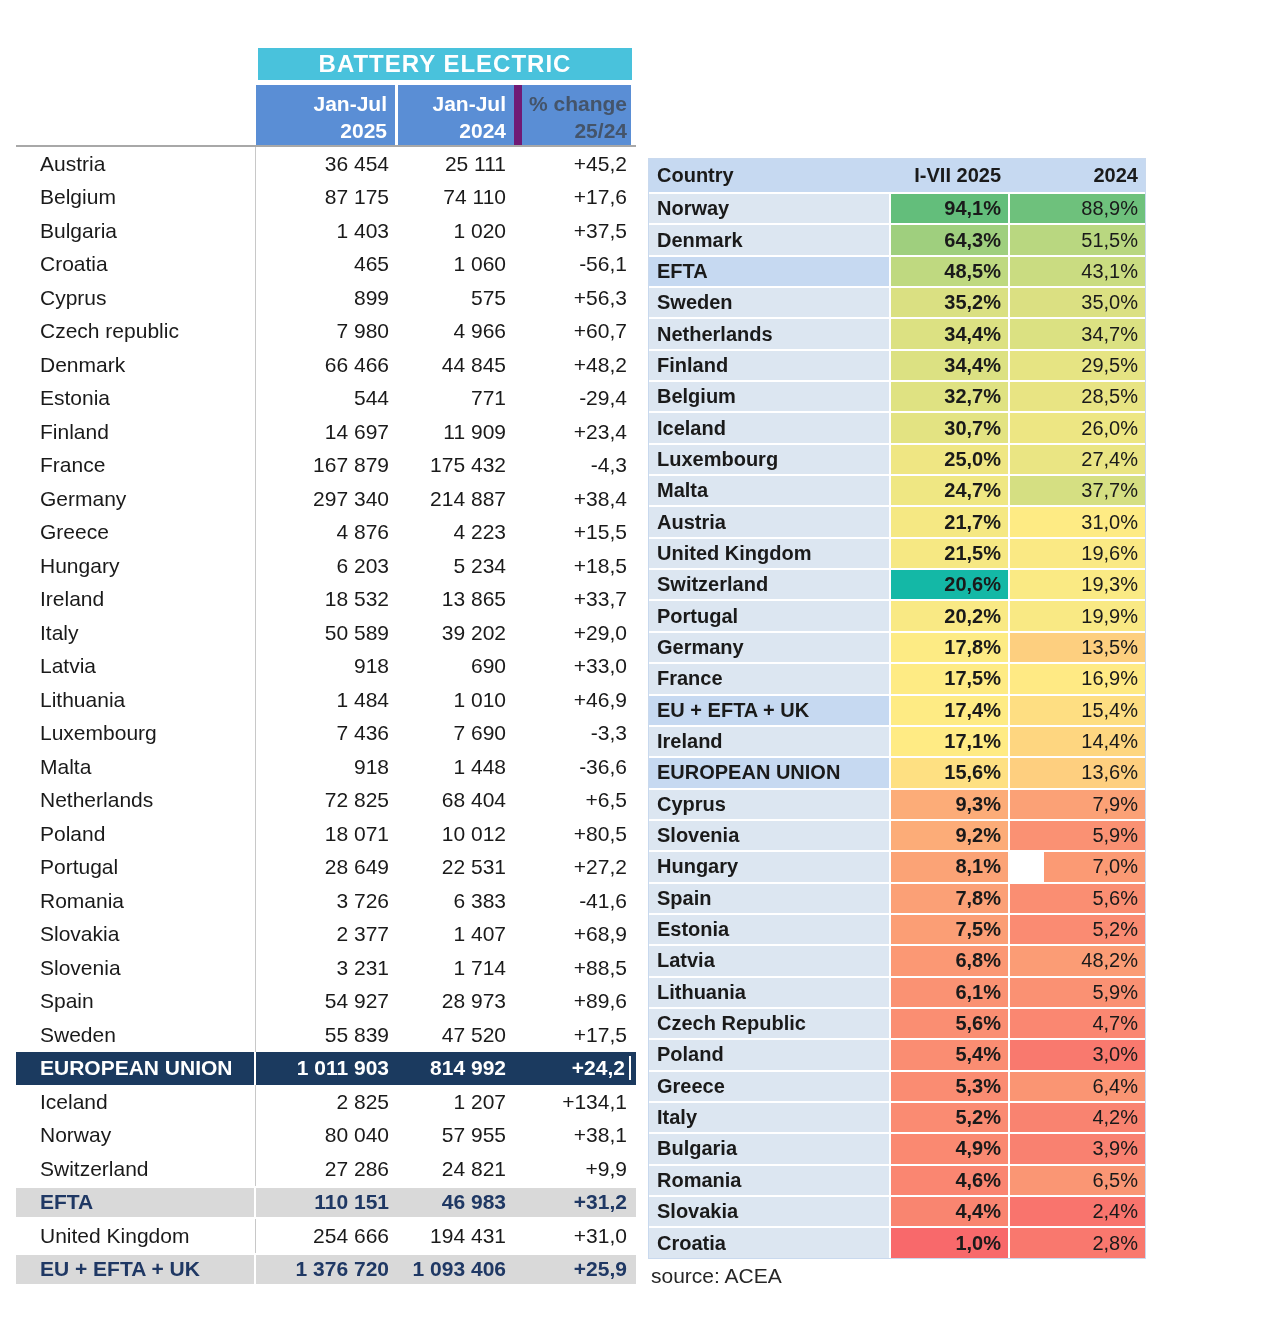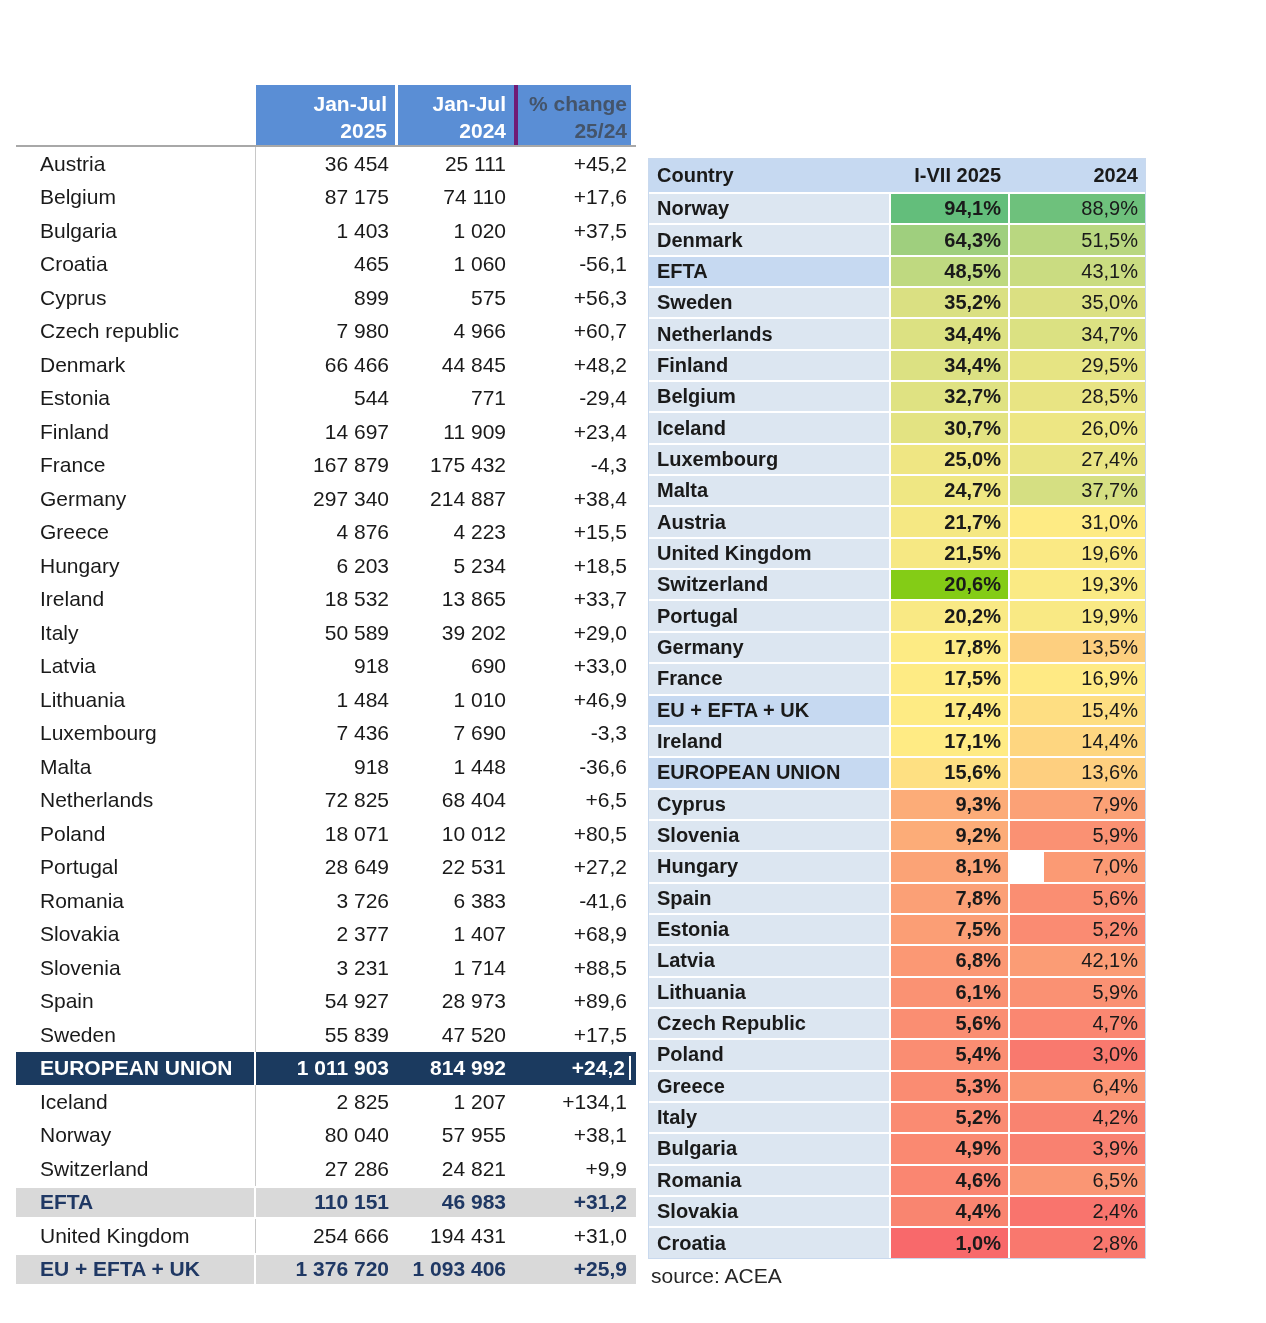--- a/index.html
+++ b/index.html
@@ -19,21 +19,21 @@
   .lt-head {
     display:grid; grid-template-columns:240px 139px 119px 117px;
     margin-top:5px; height:62px; border-bottom:2px solid #a8a8a8;
   }
   .lt-headcell {
     background:var(--blue-header); color:#fff; font-weight:700; font-size:21px;
     text-align:right; padding:5px 8px 0 0; line-height:27px;
   }
   .lt-headcell span { display:block; }
   .lt-headcell.mid { border-left:3px solid #fff; }
-  .lt-headcell.chg { border-left:4px solid #701a75; color:var(--change-text); padding-right:4px; }
+  .lt-headcell.chg { border-left:8px solid #701a75; color:var(--change-text); padding-right:4px; }
 
   .lt-row {
     display:grid; grid-template-columns:240px 139px 119px 117px;
     height:33.5px; align-items:center; font-size:21px;
   }
   .lt-name { height:100%; display:flex; align-items:center; padding-left:24px;
              border-right:1px solid var(--gridline); white-space:nowrap; }
   .lt-num { text-align:right; padding-right:6px; white-space:nowrap; }
   .lt-num.c2 { padding-right:8px; }
   .lt-num.chg { padding-right:4px; }
@@ -65,20 +65,21 @@
   .rt-val.y2025 { font-weight:700; }
 
   .rt-source { position:absolute; left:651px; top:1264px; font-size:21px; color:#262626; }
 </style>
 </head>
 <body>
 
 <section class="left-table">
   <div class="lt-title-row">
     <div></div>
+    <div class="lt-title">BATTERY ELECTRIC</div>
   </div>
   <div class="lt-head">
     <div></div>
     <div class="lt-headcell">
       <span>Jan-Jul</span>
       <span>2025</span>
     </div>
     <div class="lt-headcell mid">
       <span>Jan-Jul</span>
       <span>2024</span>
@@ -358,21 +359,21 @@
         <div class="rt-val y2025" style="background: rgb(245, 232, 131);">21,7%</div>
         <div class="rt-val y2024" style="background: rgb(254, 235, 132);">31,0%</div>
       </div>
       <div class="rt-row">
         <div class="rt-name">United Kingdom</div>
         <div class="rt-val y2025" style="background: rgb(246, 232, 131);">21,5%</div>
         <div class="rt-val y2024" style="background: rgb(250, 233, 132);">19,6%</div>
       </div>
       <div class="rt-row">
         <div class="rt-name">Switzerland</div>
-        <div class="rt-val y2025" style="background: #84cc16; padding-left: 40px;">20,6%</div>
+        <div class="rt-val y2025" style="background: #14b8a6; padding-left: 40px;">20,6%</div>
         <div class="rt-val y2024" style="background: rgb(250, 234, 132);">19,3%</div>
       </div>
       <div class="rt-row">
         <div class="rt-name">Portugal</div>
         <div class="rt-val y2025" style="background: rgb(249, 233, 132);">20,2%</div>
         <div class="rt-val y2024" style="background: rgb(249, 233, 132);">19,9%</div>
       </div>
       <div class="rt-row">
         <div class="rt-name">Germany</div>
         <div class="rt-val y2025" style="background: rgb(253, 235, 132);">17,8%</div>
@@ -419,21 +420,21 @@
         <div class="rt-val y2024" style="background: rgb(250, 142, 114);">5,6%</div>
       </div>
       <div class="rt-row">
         <div class="rt-name">Estonia</div>
         <div class="rt-val y2025" style="background: rgb(251, 158, 117);">7,5%</div>
         <div class="rt-val y2024" style="background: rgb(250, 139, 114);">5,2%</div>
       </div>
       <div class="rt-row">
         <div class="rt-name">Latvia</div>
         <div class="rt-val y2025" style="background: rgb(251, 152, 116);">6,8%</div>
-        <div class="rt-val y2024" style="background: rgb(251, 156, 117);">42,1%</div>
+        <div class="rt-val y2024" style="background: rgb(251, 156, 117);">48,2%</div>
       </div>
       <div class="rt-row">
         <div class="rt-name">Lithuania</div>
         <div class="rt-val y2025" style="background: rgb(250, 146, 115);">6,1%</div>
         <div class="rt-val y2024" style="background: rgb(250, 145, 115);">5,9%</div>
       </div>
       <div class="rt-row">
         <div class="rt-name">Czech Republic</div>
         <div class="rt-val y2025" style="background: rgb(250, 142, 114);">5,6%</div>
         <div class="rt-val y2024" style="background: rgb(250, 135, 113);">4,7%</div>

